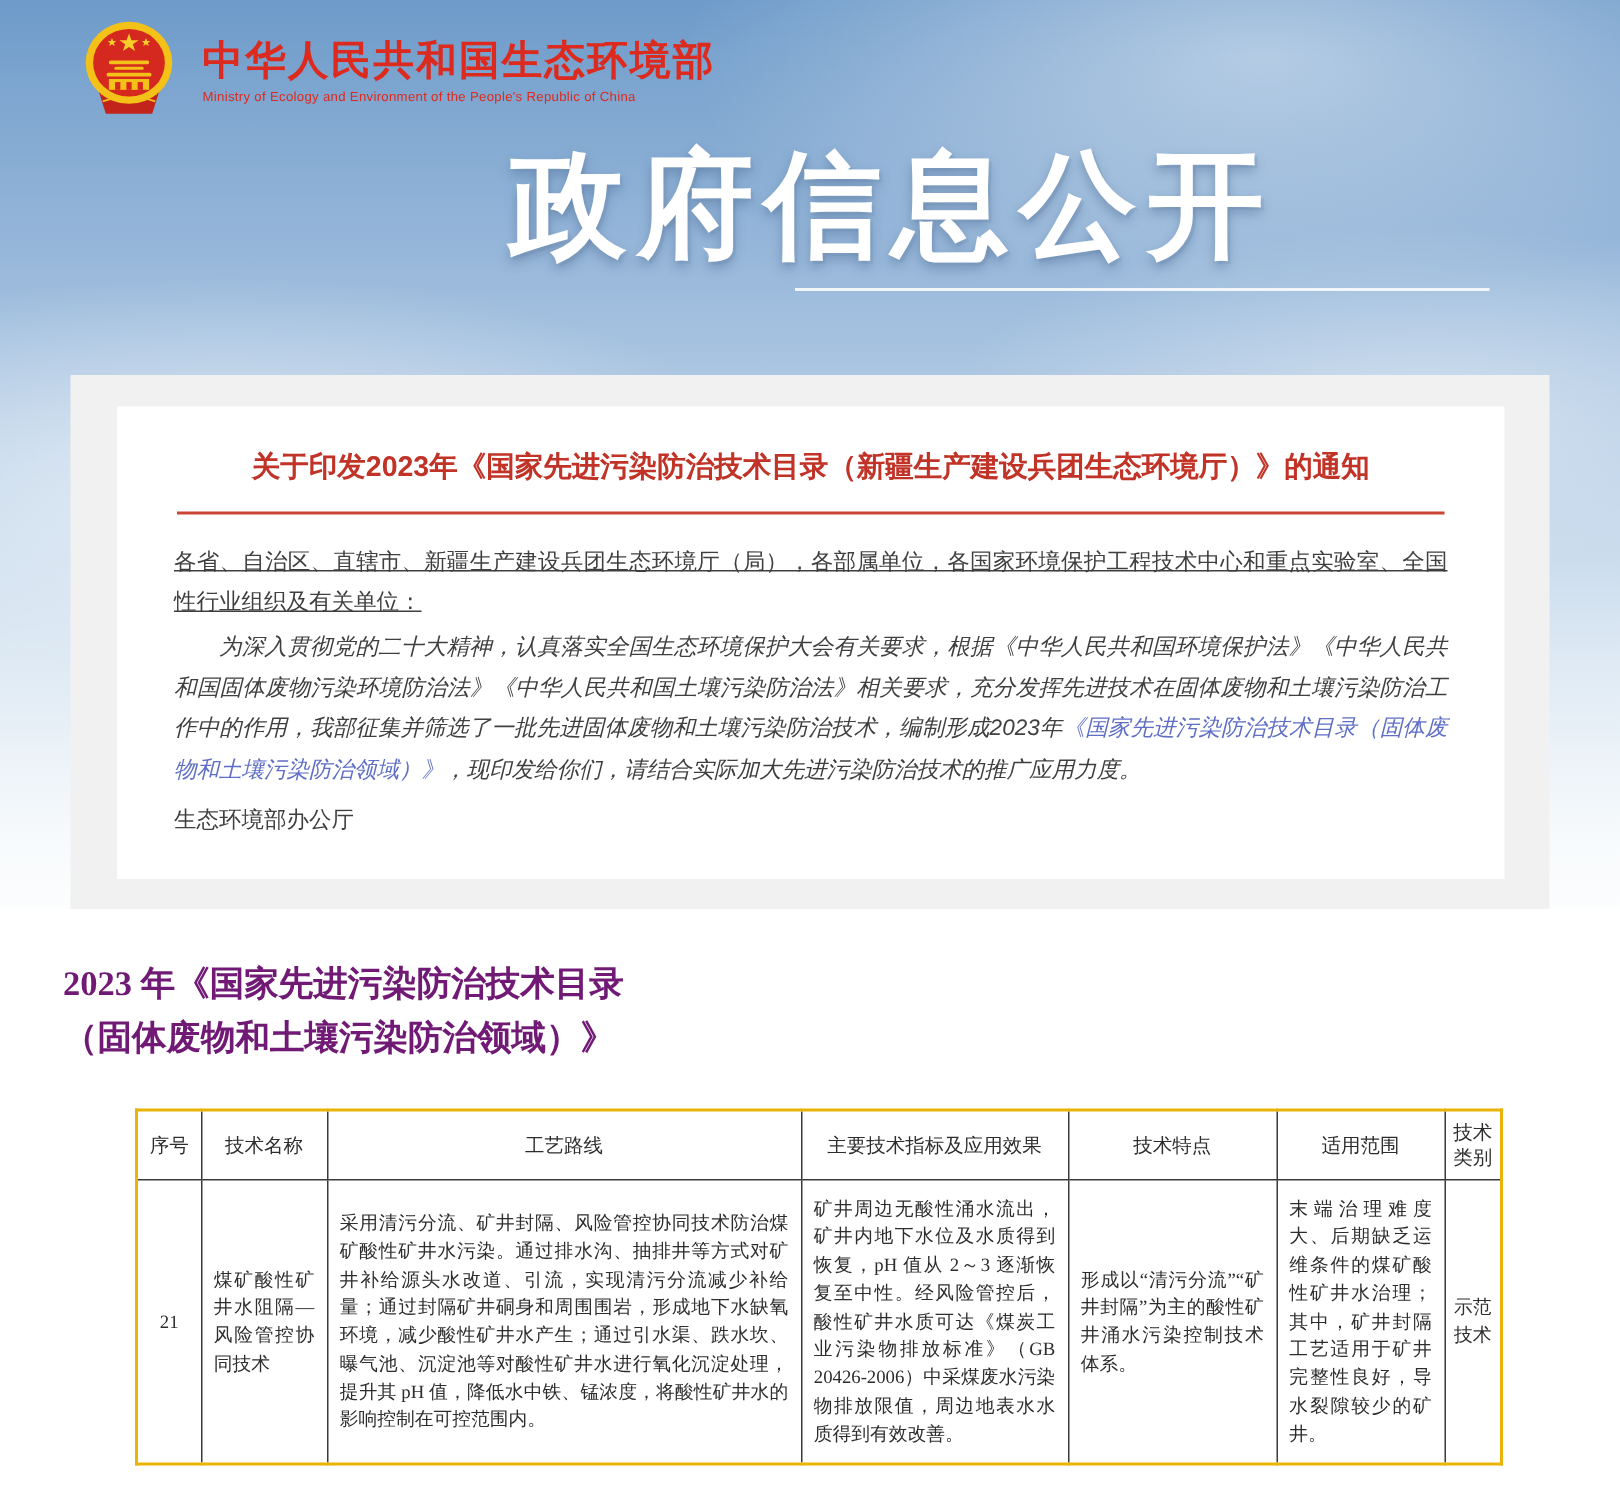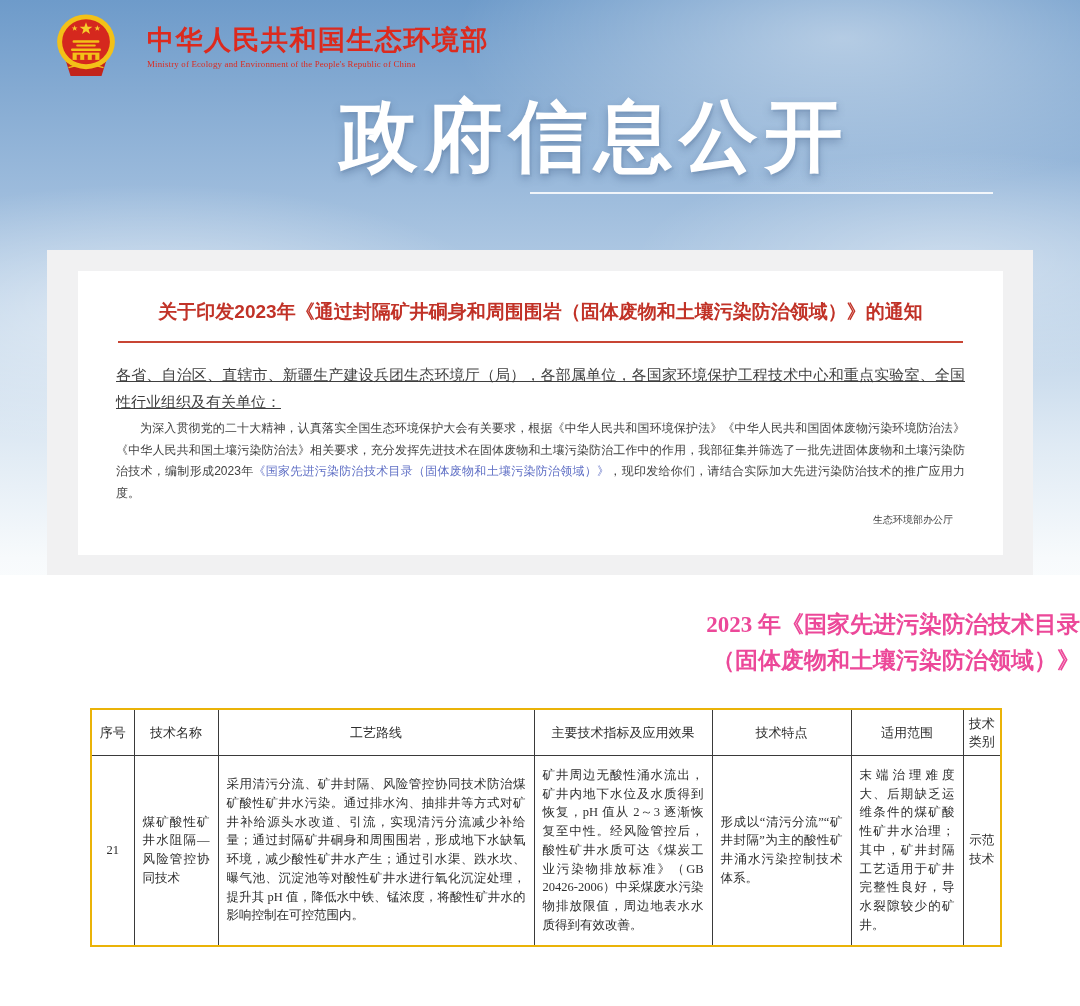--- a/index.html
+++ b/index.html
@@ -14,26 +14,26 @@
     background:
       radial-gradient(55% 38% at 78% 6%, rgba(255,255,255,.45), rgba(255,255,255,0) 65%),
       radial-gradient(48% 30% at 14% 50%, rgba(255,255,255,.55), rgba(255,255,255,0) 70%),
       radial-gradient(42% 26% at 88% 42%, rgba(255,255,255,.40), rgba(255,255,255,0) 70%),
       linear-gradient(180deg,#6e9bca 0%,#84aad2 14%,#9cbbdc 30%,#bcd2e8 50%,#dfeaf4 70%,#f7fafc 88%,#ffffff 100%);
   }
   .content { position:relative; z-index:1; }
 
   
   .site-header { padding:14px 0 0 55px; }
-  .brand { display:flex; align-items:center; gap:30px; width:560px; cursor:pointer; }
+  .brand { display:flex; align-items:center; gap:18px; width:560px; cursor:pointer; }
   .emblem { width:62px; height:66px; flex:0 0 auto; display:block; }
   .brand-cn {
     color:#dc2a1e; font-size:27px; font-weight:700; letter-spacing:1.5px; line-height:1.15;
   }
-  .brand-en { color:#dc2a1e; font-size:8.8px; margin-top:3px; letter-spacing:.2px;font-family:Liberation Serif, serif; }
+  .brand-en { color:#dc2a1e; font-size:8.8px; margin-top:3px; letter-spacing:.2px; }
 
   
   .banner-title {
     margin-top:16px; text-align:center; transform:translateX(27px);
     color:#ffffff; font-size:78px; font-weight:700; letter-spacing:7px; line-height:1.05;
     text-shadow:0 4px 8px rgba(70,100,140,.45), 2px 2px 0 rgba(130,160,195,.35);
   }
   .banner-underline {
     height:2px; width:463px; margin:14px 0 0 475px;
     background:rgba(255,255,255,.85);
@@ -47,32 +47,32 @@
   .doc-inner { background:#ffffff; padding:24px 38px 26px 38px; }
   .doc-title {
     max-width:790px; margin:0 auto; text-align:center;
     color:#c13227; font-size:19px; font-weight:700; line-height:1.8;
   }
   .red-rule { height:2px; background:#c84534; margin:12px 2px 0 2px; }
   .salutation {
     margin-top:18px; color:#3f3f3f; font-size:15px; line-height:1.82; text-align:justify;text-decoration:underline;
   }
   .body-par {
-    margin-top:2px; color:#3f3f3f; font-size:12px; line-height:1.82;
-    text-indent:2em; text-align:justify;
+    margin-top:2px; color:#3f3f3f; font-size:15px; line-height:1.82;
+    text-indent:2em; text-align:justify;font-style:italic;
   }
   .doc-link { color:#5f6fc5; text-decoration:none; cursor:pointer; }
-  .sig { text-align:right; padding-right:12px; color:#3f3f3f; font-size:10px; line-height:1.8; }
+  .sig { text-align:left; padding-right:12px; color:#3f3f3f; font-size:15px; line-height:1.8; }
   .sig.first { margin-top:6px; }
 
   
   .catalog { padding-top:32px; background:#ffffff; }
   .catalog-title {
-    text-align:right; font-family:"Liberation Serif","DejaVu Serif",serif;
-    font-weight:700; font-size:23px; line-height:1.55; color:#ec4899;
+    text-align:left; font-family:"Liberation Serif","DejaVu Serif",serif;
+    font-weight:700; font-size:23px; line-height:1.55; color:#701a75;margin-left:42px;
   }
   .catalog-table {
     width:910px; margin:30px 0 26px 90px;
     border-collapse:collapse; table-layout:fixed;
     font-family:"Liberation Serif","DejaVu Serif",serif;
     color:#2d2d2d; font-size:12.5px;
     border:2px solid #eab308;
   }
   .catalog-table th, .catalog-table td { border:1px solid #3a3a3a; vertical-align:middle; }
   .catalog-table th {
@@ -114,21 +114,21 @@
         <div class="brand-en">Ministry of Ecology and Environment of the People's Republic of China</div>
       </div>
     </div>
 
     <div class="banner-title">政府信息公开</div>
     <div class="banner-underline"></div>
   </header>
 
   <section class="doc-card">
     <div class="doc-inner">
-      <h1 class="doc-title">关于印发2023年《通过封隔矿井硐身和周围围岩（固体废物和土壤污染防治领域）》的通知</h1>
+      <h1 class="doc-title">关于印发2023年《国家先进污染防治技术目录（新疆生产建设兵团生态环境厅）》的通知</h1>
       <div class="red-rule"></div>
       <p class="salutation">各省、自治区、直辖市、新疆生产建设兵团生态环境厅（局），各部属单位，各国家环境保护工程技术中心和重点实验室、全国性行业组织及有关单位：</p>
       <p class="body-par"><span>为深入贯彻党的二十大精神，认真落实全国生态环境保护大会有关要求，根据《中华人民共和国环境保护法》《中华人民共和国固体废物污染环境防治法》《中华人民共和国土壤污染防治法》相关要求，充分发挥先进技术在固体废物和土壤污染防治工作中的作用，我部征集并筛选了一批先进固体废物和土壤污染防治技术，编制形成2023年</span><a href="#" class="doc-link">《国家先进污染防治技术目录（固体废物和土壤污染防治领域）》</a><span>，现印发给你们，请结合实际加大先进污染防治技术的推广应用力度。</span></p>
       <p class="sig first">生态环境部办公厅</p>
     </div>
   </section>
 
   <section class="catalog">
     <h2 class="catalog-title">
       <span>2023 年《国家先进污染防治技术目录</span><br>

